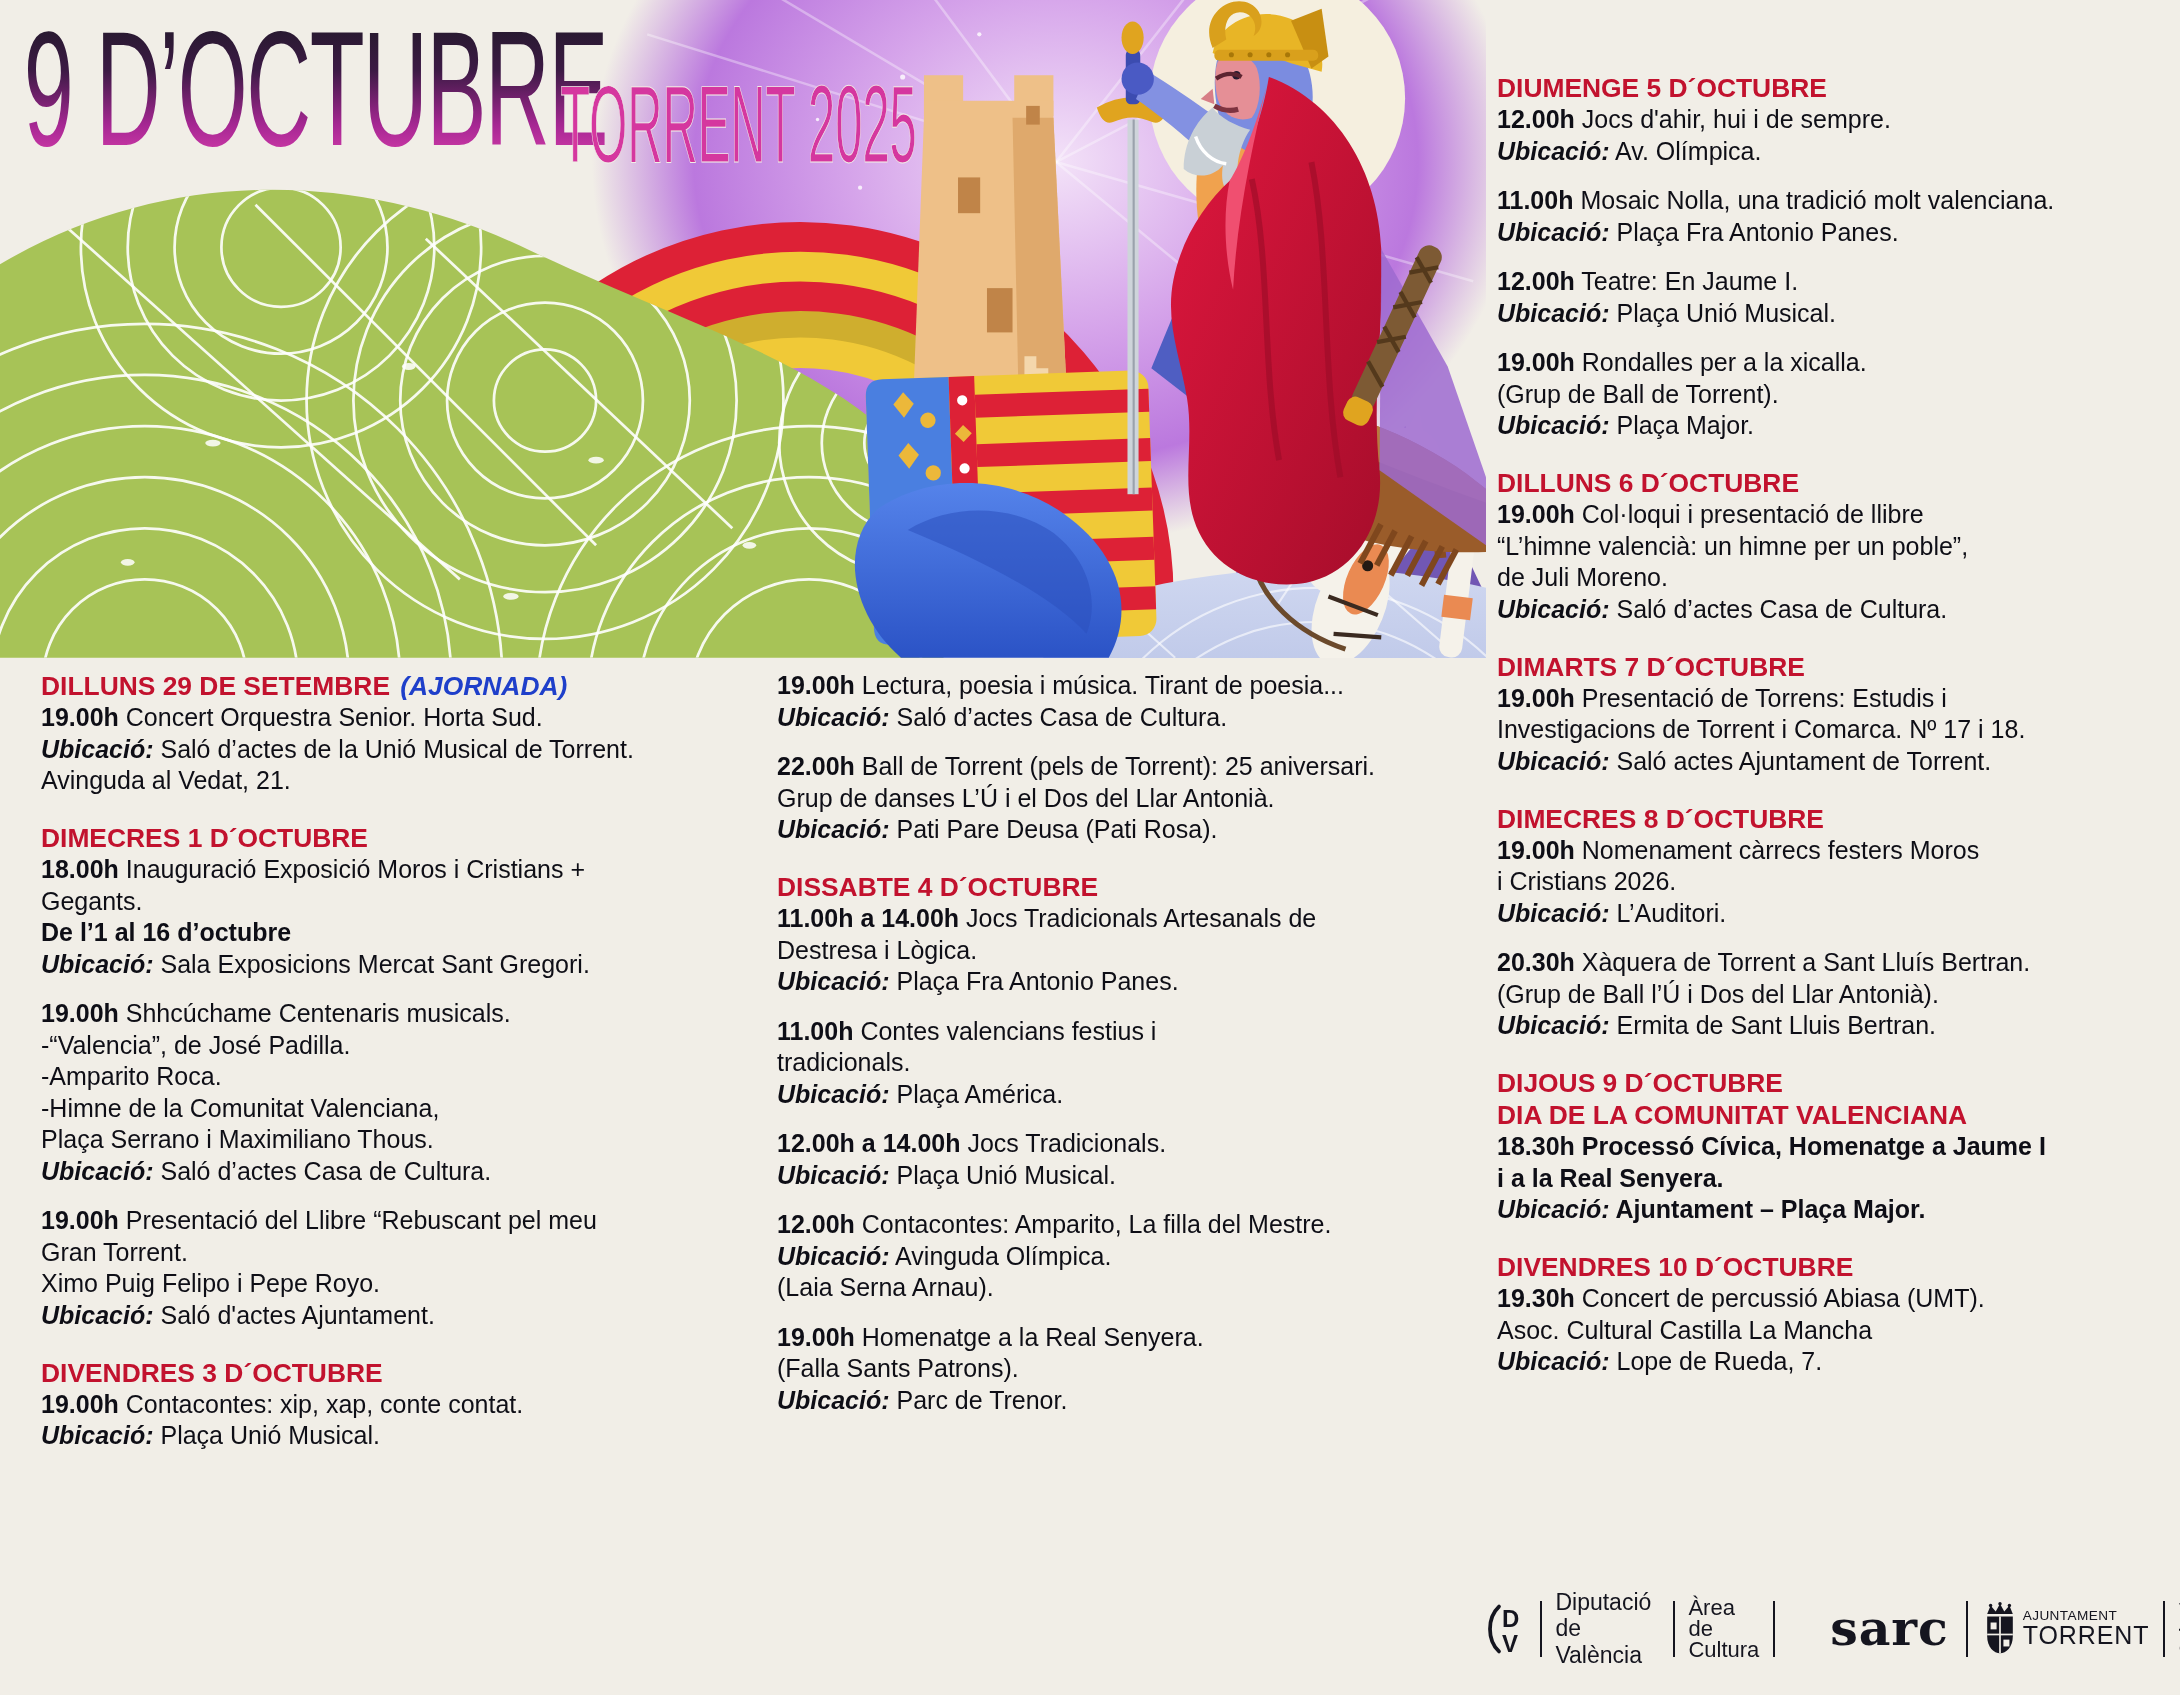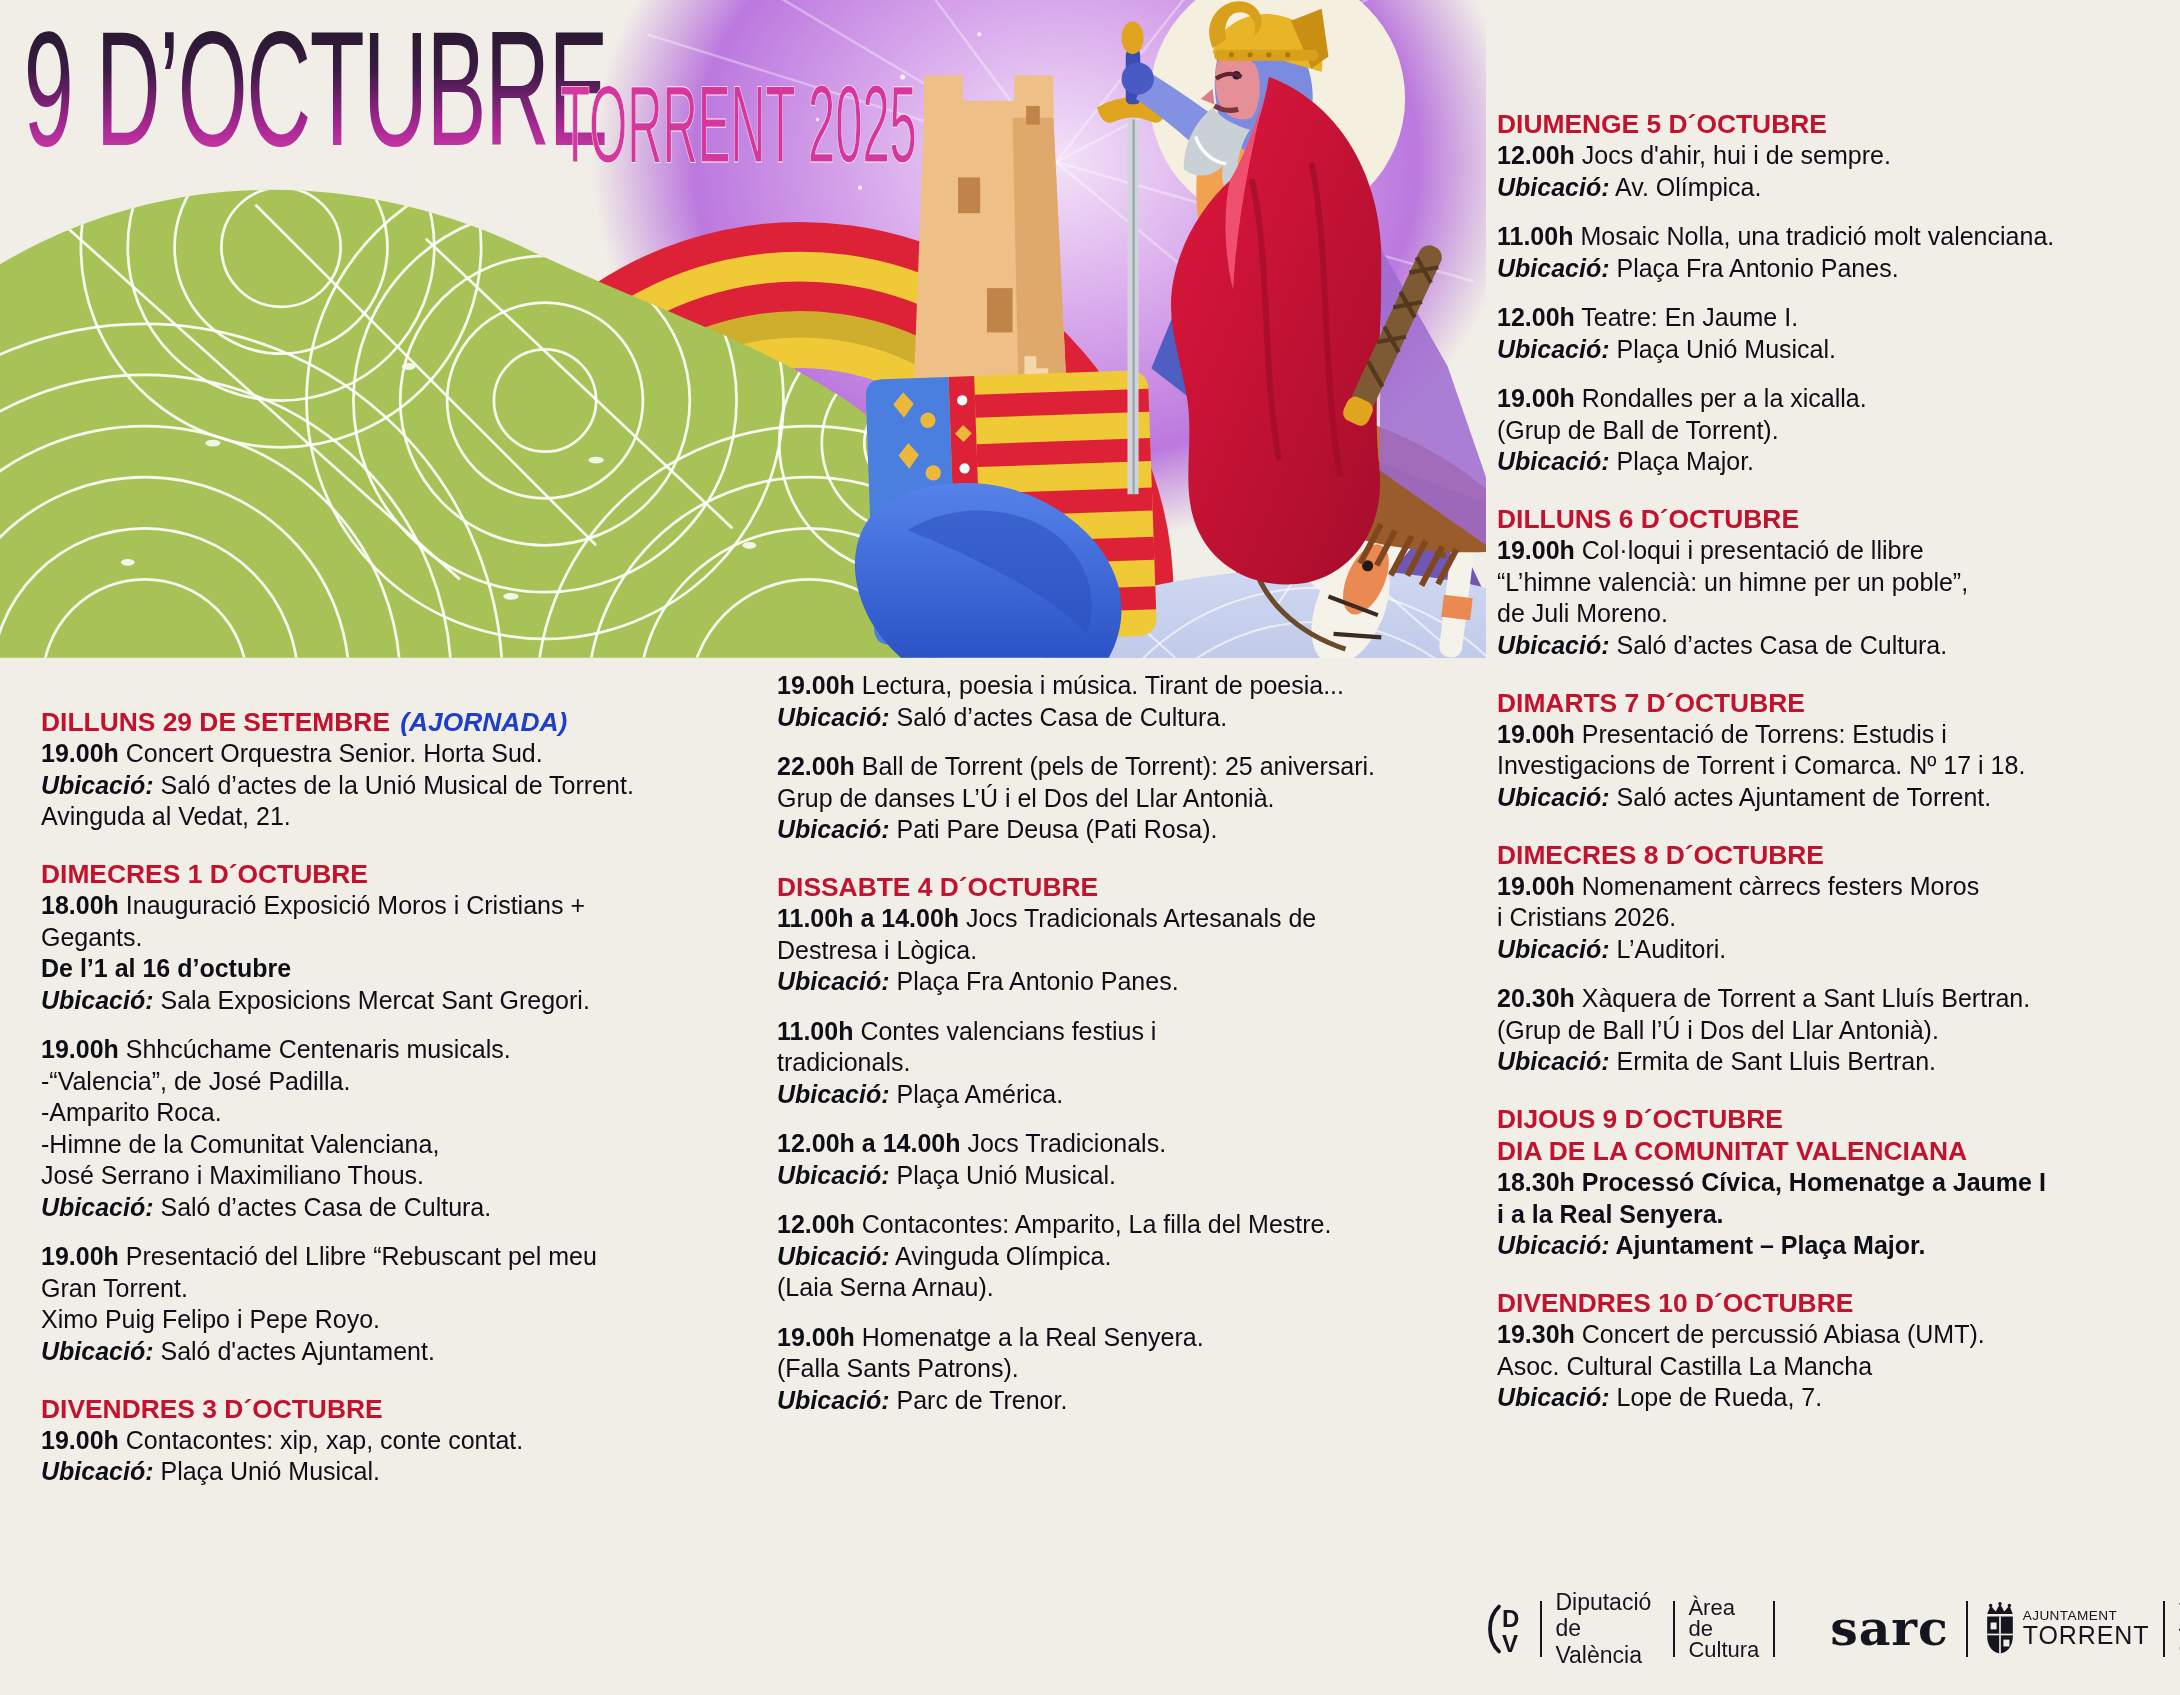--- a/index.html
+++ b/index.html
@@ -7,21 +7,21 @@
   }
   html,body{margin:0;padding:0;}
   body{
     width:2181px;height:1695px;position:relative;background:var(--cream);
     font-family:"Liberation Sans",sans-serif;color:var(--ink);overflow:hidden;
   }
   .illus{position:absolute;left:0;top:0;}
   .col{position:absolute;font-size:25px;line-height:31.5px;}
   .line{white-space:nowrap;}
   .event{margin-bottom:18px;}
-  .day-heading{color:var(--red);font-weight:700;font-size:26.4px;line-height:32px;margin-top:36px;}
+  .day-heading{color:var(--red);font-weight:700;font-size:26.4px;line-height:32px;}
   .day-heading.gap-top{margin-top:25.6px;}
   .suffix{color:var(--blue);font-weight:700;font-style:italic;margin-left:10.2px;}
   .s-n{font-weight:400;}
   .s-b{font-weight:700;}
   .s-u{font-weight:700;font-style:italic;text-align:center;}
   .footer{
     position:absolute;left:1484px;top:1589px;display:flex;align-items:center;
     gap:13.6px;color:var(--logo);
   }
   .fdiv{width:2.6px;height:56px;background:var(--logo);}
@@ -355,21 +355,21 @@
       <div class="line"><span class="s-b">18.00h</span><span class="s-n"> Inauguració Exposició Moros i Cristians +</span></div>
       <div class="line"><span class="s-n">Gegants.</span></div>
       <div class="line"><span class="s-b">De l’1 al 16 d’octubre</span></div>
       <div class="line"><span class="s-u">Ubicació:</span><span class="s-n"> Sala Exposicions Mercat Sant Gregori.</span></div>
     </div>
     <div class="event">
       <div class="line"><span class="s-b">19.00h</span><span class="s-n"> Shhcúchame Centenaris musicals.</span></div>
       <div class="line"><span class="s-n">-“Valencia”, de José Padilla.</span></div>
       <div class="line"><span class="s-n">-Amparito Roca.</span></div>
       <div class="line"><span class="s-n">-Himne de la Comunitat Valenciana,</span></div>
-      <div class="line"><span class="s-n">José Serrano i Maximiliano Thous.</span></div>
+      <div class="line"><span class="s-n">Plaça Serrano i Maximiliano Thous.</span></div>
       <div class="line"><span class="s-u">Ubicació:</span><span class="s-n"> Saló d’actes Casa de Cultura.</span></div>
     </div>
     <div class="event">
       <div class="line"><span class="s-b">19.00h</span><span class="s-n"> Presentació del Llibre “Rebuscant pel meu</span></div>
       <div class="line"><span class="s-n">Gran Torrent.</span></div>
       <div class="line"><span class="s-n">Ximo Puig Felipo i Pepe Royo.</span></div>
       <div class="line"><span class="s-u">Ubicació:</span><span class="s-n"> Saló d'actes Ajuntament.</span></div>
     </div>
     <div class="day-heading gap-top">
       <div class="line"><span>DIVENDRES 3 D´OCTUBRE</span></div>

